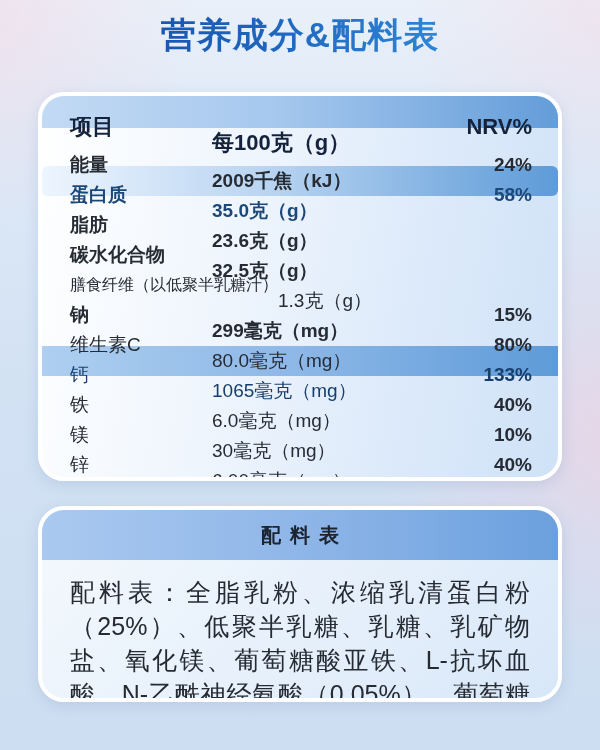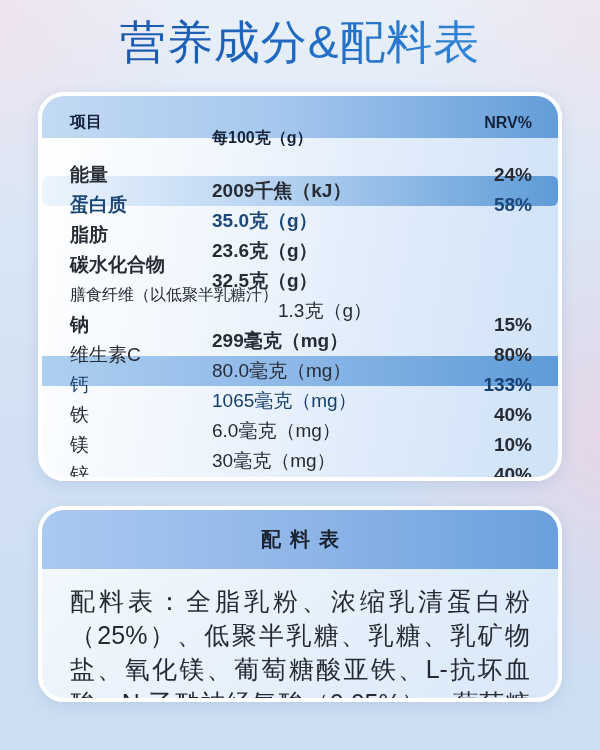--- a/index.html
+++ b/index.html
@@ -12,22 +12,22 @@
       radial-gradient(circle at 103% 58%, rgba(248,205,220,0.55) 0%, rgba(248,205,220,0.25) 14%, rgba(248,205,220,0) 32%),
       radial-gradient(circle at -3% 2%, rgba(244,216,230,0.55) 0%, rgba(244,216,230,0) 22%),
       radial-gradient(circle at 100% 2%, rgba(244,216,230,0.45) 0%, rgba(244,216,230,0) 20%),
       linear-gradient(180deg,#e9f0f9 0%, #dce8f6 22%, #d2e1f3 55%, #cddef2 100%);
   }
 
   
   .title-wrap { position:absolute; top:12px; left:0; width:600px; text-align:center; }
   .title {
     display:inline-block;
-    font-size:46px;
-    font-weight:400;
+    font-size:35px;
+    font-weight:700;
     letter-spacing:1px;
     background:linear-gradient(90deg,#1a57ad 0%, #1f66bf 40%, #2e85d6 100%);
     -webkit-background-clip:text;
     background-clip:text;
     -webkit-text-fill-color:transparent;
     color:#1f66bf;
   }
 
   
   .card {
@@ -46,24 +46,24 @@
   }
 
   .grid-row {
     display:grid;
     grid-template-columns:1fr 210px 110px;
     align-items:center;
     padding-left:28px;
     padding-right:26px;
   }
   .thead {
-    height:42px;
+    height:32px;
     background:linear-gradient(90deg,#c3daf4 0%, #a6c8ee 45%, #649dd9 100%);
     font-weight:700;
-    font-size:16px;
+    font-size:22px;
     color:#14233b;
   }
   .rows { padding-top:8px; }
   .trow {
     height:30px;
     font-size:19px;
     color:#272c34;
   }
   .c-name { text-align:left; white-space:nowrap; }
   .c-val  { text-align:left; white-space:nowrap;margin-top:32px; }
@@ -80,21 +80,21 @@
     color:#173f6e;
   }
 
   
   .card.ingredients {
     top:506px;
     height:196px;
     background:linear-gradient(135deg,#f4f9fd 0%, #e6f0fb 55%, #d8e7f8 100%);
   }
   .ing-head {
-    height:59px;
+    height:50px;
     display:flex;
     align-items:center;
     justify-content:center;
     background:linear-gradient(90deg,#aac9f0 0%, #8fb6e8 50%, #6ba0de 100%);
     font-size:20px;
     font-weight:700;
     color:#1b2430;
     letter-spacing:0.45em;
     text-indent:0.45em;
   }

